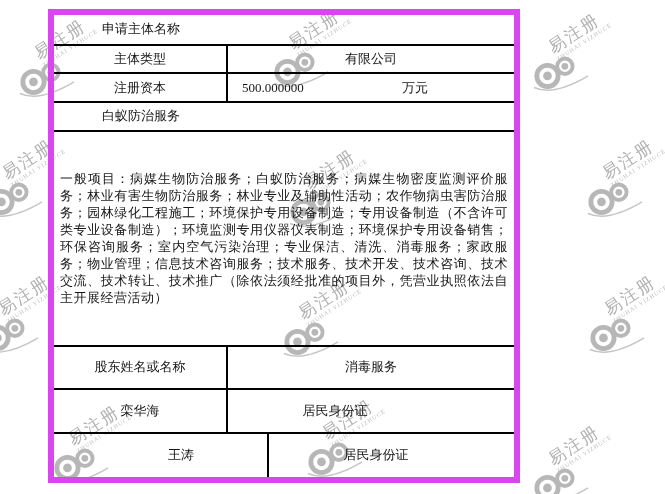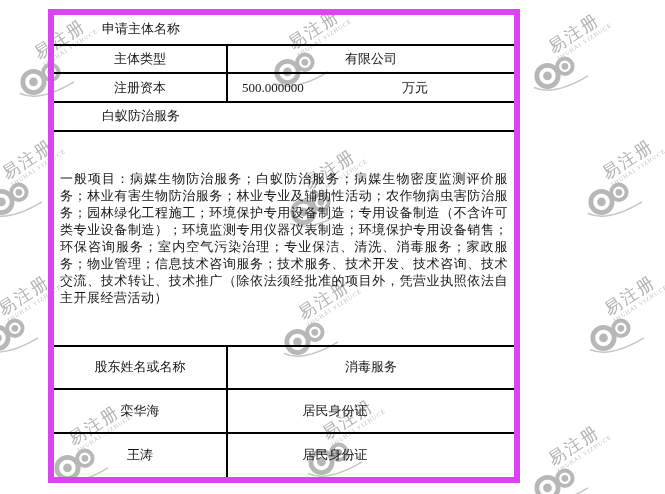--- a/index.html
+++ b/index.html
@@ -37,21 +37,21 @@
   .doc-table {
     position:absolute;
     left:48px; top:9px;
     width:472px; height:474px;
     border:6px solid #d946ef;
     z-index:1;
     display:flex; flex-direction:column;
     background:transparent;
   }
   .trow { display:flex; border-bottom:2px solid #000; }
-  .trow:last-child { border-bottom:none; }
+  .trow:last-child { border-bottom:none;margin-left:41px; }
   .cell {
     display:flex; align-items:center; justify-content:center;
     border-right:2px solid #000;
     font-size:13px;
     text-align:center;
     padding:0 4px;
   }
   .cell:last-child { border-right:none; }
   .c-label  { flex:0 0 174px; }
   .c-mid    { flex:0 0 214px; }

